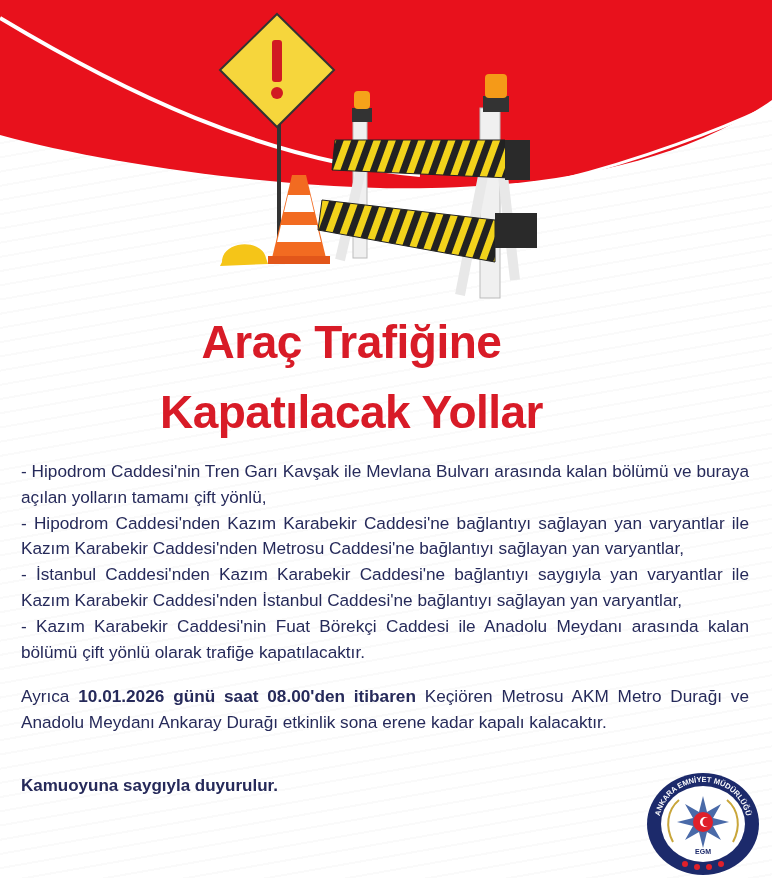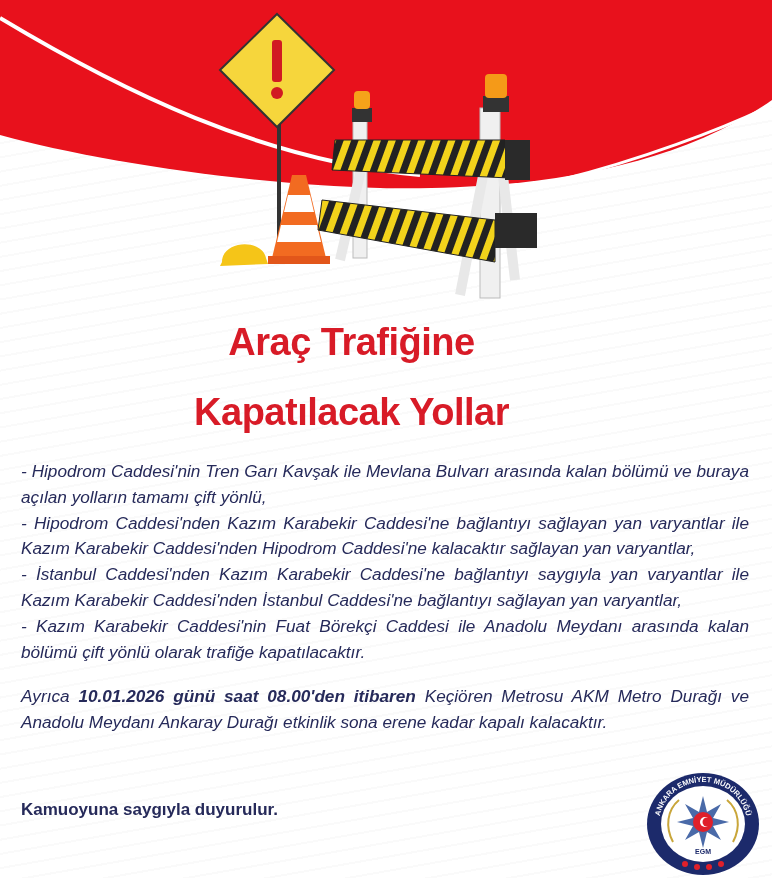--- a/index.html
+++ b/index.html
@@ -9,36 +9,36 @@
       font-family: "Liberation Sans", sans-serif;
     }
     .bg-pattern {
       position: absolute; inset: 0;
       background-image:
         repeating-linear-gradient(170deg, rgba(0,0,0,0.018) 0 2px, transparent 2px 14px);
     }
     .banner { position: absolute; left: 0; top: 0; width: 772px; height: 300px; }
     .title {
       position: absolute; left: 0; width: 703px; text-align: center;
-      color: #d81b27; font-weight: 700; font-size: 38px; line-height: 56px;
+      color: #d81b27; font-weight: 700; font-size: 46px; line-height: 56px;
       font-family: "Liberation Sans", sans-serif; letter-spacing: -0.5px;
     }
     .title.t1 { top: 314px; }
     .title.t2 { top: 384px; }
     .content {
       position: absolute; left: 21px; top: 459px; width: 728px;
       color: #262a5a; font-size: 17.2px; line-height: 25.8px;
       text-align: justify; font-family: "Liberation Sans Narrow", "Liberation Sans", sans-serif;
     }
-    .content p { margin: 0; font-style: italic; }
+    .content p { margin: 0; }
     .content .item { margin: 0; }
     .content .extra { margin-top: 19px; }
     .content b { font-weight: 700; }
     .closing {
-      position: absolute; left: 21px; top: 800px;
+      position: absolute; left: 21px; top: 776px;
       color: #262a5a; font-weight: 700; font-size: 17px;
     }
     .logo { position: absolute; left: 645px; top: 772px; width: 116px; height: 104px; }
   </style>
 </head>
 <body>
 
 <div class="bg-pattern"></div>
 
 <svg class="banner" viewBox="0 0 772 300">
@@ -91,21 +91,21 @@
     <rect x="483" y="96" width="26" height="16" fill="#333"></rect>
     <rect x="485" y="74" width="22" height="24" rx="4" fill="#f59a18"></rect>
   </g>
 </svg>
 
 <div class="title t1">Araç Trafiğine</div>
 <div class="title t2">Kapatılacak Yollar</div>
 
 <div class="content">
   <p class="item">- Hipodrom Caddesi'nin Tren Garı Kavşak ile Mevlana Bulvarı arasında kalan bölümü ve buraya açılan yolların tamamı çift yönlü,</p>
-  <p class="item">- Hipodrom Caddesi'nden Kazım Karabekir Caddesi'ne bağlantıyı sağlayan yan varyantlar ile Kazım Karabekir Caddesi'nden Hipodrom Caddesi'ne kalacaktır sağlayan yan varyantlar,</p>
+  <p class="item">- Hipodrom Caddesi'nden Kazım Karabekir Caddesi'ne bağlantıyı sağlayan yan varyantlar ile Kazım Karabekir Caddesi'nden Metrosu Caddesi'ne bağlantıyı sağlayan yan varyantlar,</p>
   <p class="item">- İstanbul Caddesi'nden Kazım Karabekir Caddesi'ne bağlantıyı saygıyla yan varyantlar ile Kazım Karabekir Caddesi'nden İstanbul Caddesi'ne bağlantıyı sağlayan yan varyantlar,</p>
   <p class="item">- Kazım Karabekir Caddesi'nin Fuat Börekçi Caddesi ile Anadolu Meydanı arasında kalan bölümü çift yönlü olarak trafiğe kapatılacaktır.</p>
   <p class="extra"><span>Ayrıca </span><b>10.01.2026 günü saat 08.00'den itibaren</b><span> Keçiören Metrosu AKM Metro Durağı ve Anadolu Meydanı Ankaray Durağı etkinlik sona erene kadar kapalı kalacaktır.</span></p>
 </div>
 
 <div class="closing">Kamuoyuna saygıyla duyurulur.</div>
 
 <svg class="logo" viewBox="0 0 116 104">
   <ellipse cx="58" cy="52" rx="56" ry="51" fill="#1c2a6b"></ellipse>
   <ellipse cx="58" cy="52" rx="42" ry="38" fill="#ffffff"></ellipse>

